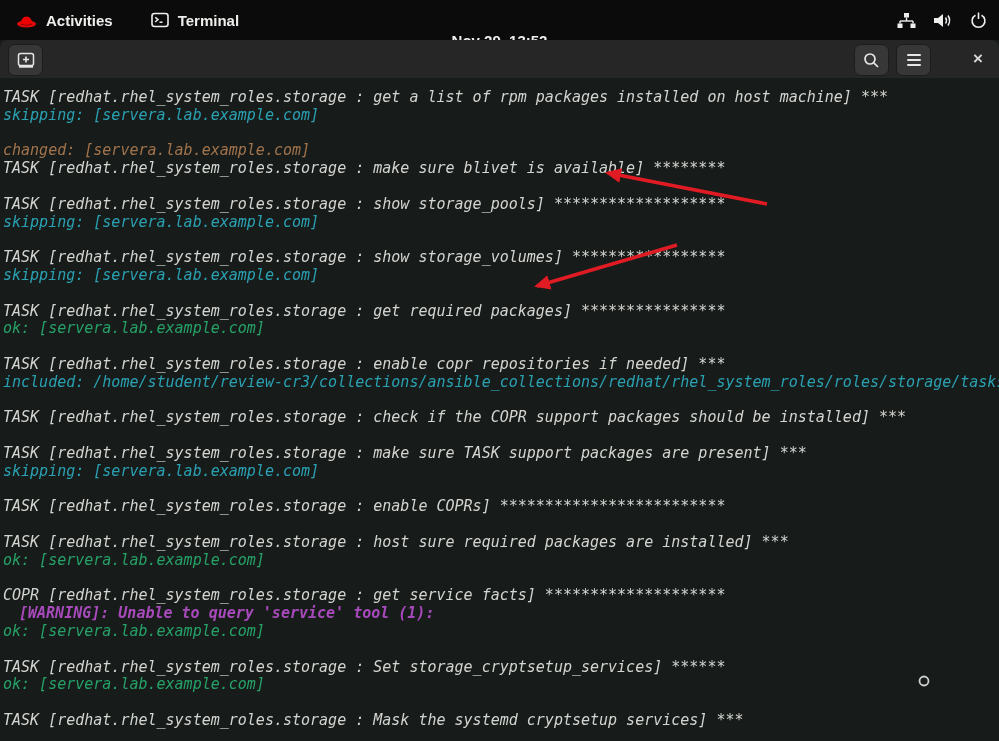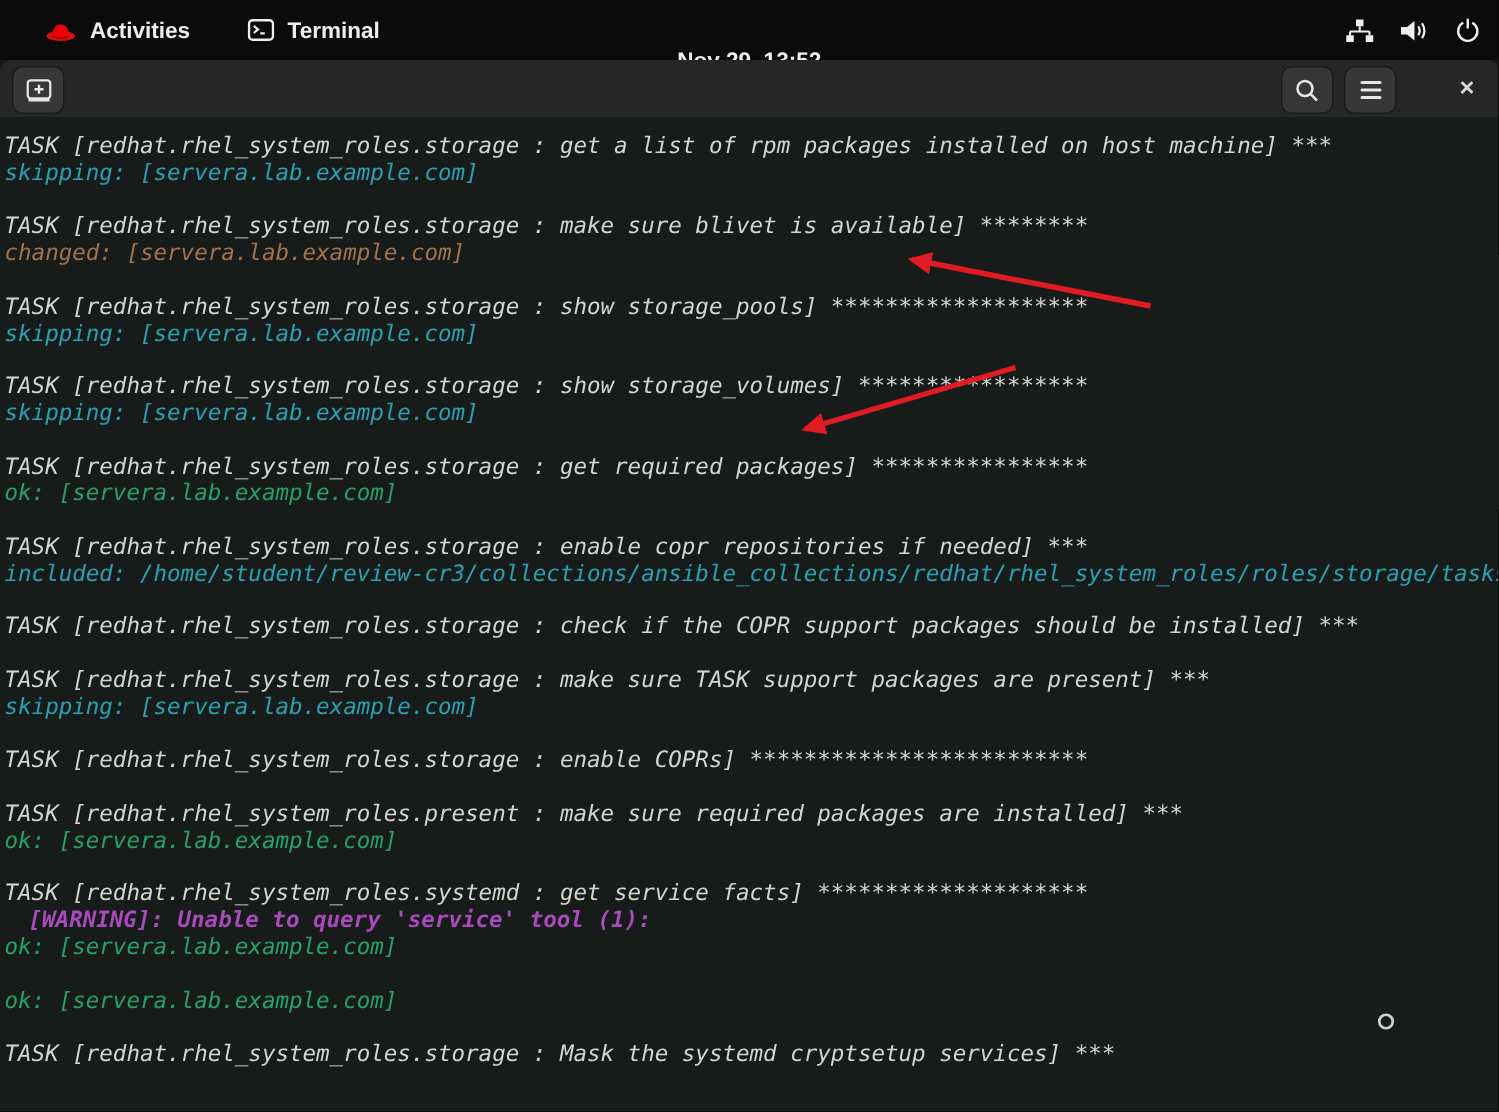--- a/index.html
+++ b/index.html
@@ -2,21 +2,21 @@
 <html style="--c-background: #171c1a; --c-task: #d4d4d0; --c-skip: #2aa1b3; --c-included: #2aa1b3; --c-ok: #26a269; --c-changed: #a2734c; --c-warning: #a84abc; --arrow-color: #e01b24;"><head>
 <meta charset="utf-8">
 <style>
   html,body{margin:0;padding:0;background:#000;}
   .screen{position:relative;width:999px;height:741px;overflow:hidden;background:#171c1a;
           font-family:"Liberation Sans",sans-serif;}
 
   
   .topbar{position:absolute;top:0;left:0;width:100%;height:40px;background:#0b0b0b;
           display:flex;align-items:center;color:#eeeeec;font-weight:bold;font-size:15px;}
-  .tb-left{display:flex;align-items:center;gap:26px;padding-left:24px;}
+  .tb-left{display:flex;align-items:center;gap:26px;padding-left:10px;}
   .tb-item{display:flex;align-items:center;gap:9px;cursor:pointer;padding:4px 6px;border-radius:6px;}
   .tb-clock{position:absolute;left:50%;transform:translateX(-50%);white-space:pre;
             padding:4px 10px;border-radius:6px;margin-top:40px;}
   .tb-right{position:absolute;right:12px;top:0;height:40px;display:flex;align-items:center;gap:17px;}
   .tb-right svg{display:block;}
 
   
   .headerbar{position:absolute;top:40px;left:0;width:100%;height:38px;background:#262626;
              border-radius:8px 8px 0 0;display:flex;align-items:center;color:#e6e6e4;}
   .hb-title{position:absolute;left:50%;transform:translateX(-50%);font-weight:bold;font-size:15px;white-space:nowrap;}
@@ -120,49 +120,50 @@
     <div class="hb-close">
       <span>×</span>
     </div>
   </div>
 
   <div class="terminal">
     <div>
         <div class="tline t-task">TASK [redhat.rhel_system_roles.storage : get a list of rpm packages installed on host machine] ***</div>
         <div class="tline t-skip">skipping: [servera.lab.example.com]</div>
         <div class="tline t-blank">&nbsp;</div>
+        <div class="tline t-changed">changed: [servera.lab.example.com]</div>
         <div class="tline t-task">TASK [redhat.rhel_system_roles.storage : make sure blivet is available] ********</div>
-        <div class="tline t-changed">changed: [servera.lab.example.com]</div>
         <div class="tline t-blank">&nbsp;</div>
         <div class="tline t-task">TASK [redhat.rhel_system_roles.storage : show storage_pools] *******************</div>
         <div class="tline t-skip">skipping: [servera.lab.example.com]</div>
         <div class="tline t-blank">&nbsp;</div>
         <div class="tline t-task">TASK [redhat.rhel_system_roles.storage : show storage_volumes] *****************</div>
         <div class="tline t-skip">skipping: [servera.lab.example.com]</div>
         <div class="tline t-blank">&nbsp;</div>
         <div class="tline t-task">TASK [redhat.rhel_system_roles.storage : get required packages] ****************</div>
         <div class="tline t-ok">ok: [servera.lab.example.com]</div>
         <div class="tline t-blank">&nbsp;</div>
         <div class="tline t-task">TASK [redhat.rhel_system_roles.storage : enable copr repositories if needed] ***</div>
         <div class="tline t-included">included: /home/student/review-cr3/collections/ansible_collections/redhat/rhel_system_roles/roles/storage/tasks/</div>
         <div class="tline t-blank">&nbsp;</div>
         <div class="tline t-task">TASK [redhat.rhel_system_roles.storage : check if the COPR support packages should be installed] ***</div>
         <div class="tline t-blank">&nbsp;</div>
         <div class="tline t-task">TASK [redhat.rhel_system_roles.storage : make sure TASK support packages are present] ***</div>
         <div class="tline t-skip">skipping: [servera.lab.example.com]</div>
         <div class="tline t-blank">&nbsp;</div>
         <div class="tline t-task">TASK [redhat.rhel_system_roles.storage : enable COPRs] *************************</div>
         <div class="tline t-blank">&nbsp;</div>
-        <div class="tline t-task">TASK [redhat.rhel_system_roles.present : make sure required packages are installed] ***</div>
+        <div class="tline t-task">TASK [redhat.rhel_system_roles.storage : host sure required packages are installed] ***</div>
         <div class="tline t-ok">ok: [servera.lab.example.com]</div>
         <div class="tline t-blank">&nbsp;</div>
-        <div class="tline t-task">TASK [redhat.rhel_system_roles.systemd : get service facts] ********************</div>
+        <div class="tline t-task">COPR [redhat.rhel_system_roles.storage : get service facts] ********************</div>
         <div class="tline t-warning">[WARNING]: Unable to query 'service' tool (1):</div>
         <div class="tline t-ok">ok: [servera.lab.example.com]</div>
         <div class="tline t-blank">&nbsp;</div>
+        <div class="tline t-task">TASK [redhat.rhel_system_roles.storage : Set storage_cryptsetup_services] ******</div>
         <div class="tline t-ok">ok: [servera.lab.example.com]</div>
         <div class="tline t-blank">&nbsp;</div>
         <div class="tline t-task">TASK [redhat.rhel_system_roles.storage : Mask the systemd cryptsetup services] ***</div>
       </div>
   </div>
 
   <svg class="overlay">
     <defs>
       <marker id="ah" markerUnits="userSpaceOnUse" markerWidth="18" markerHeight="15" refX="13" refY="7.5" orient="auto">
         <polygon points="0,0 16,7.5 0,15"></polygon>

